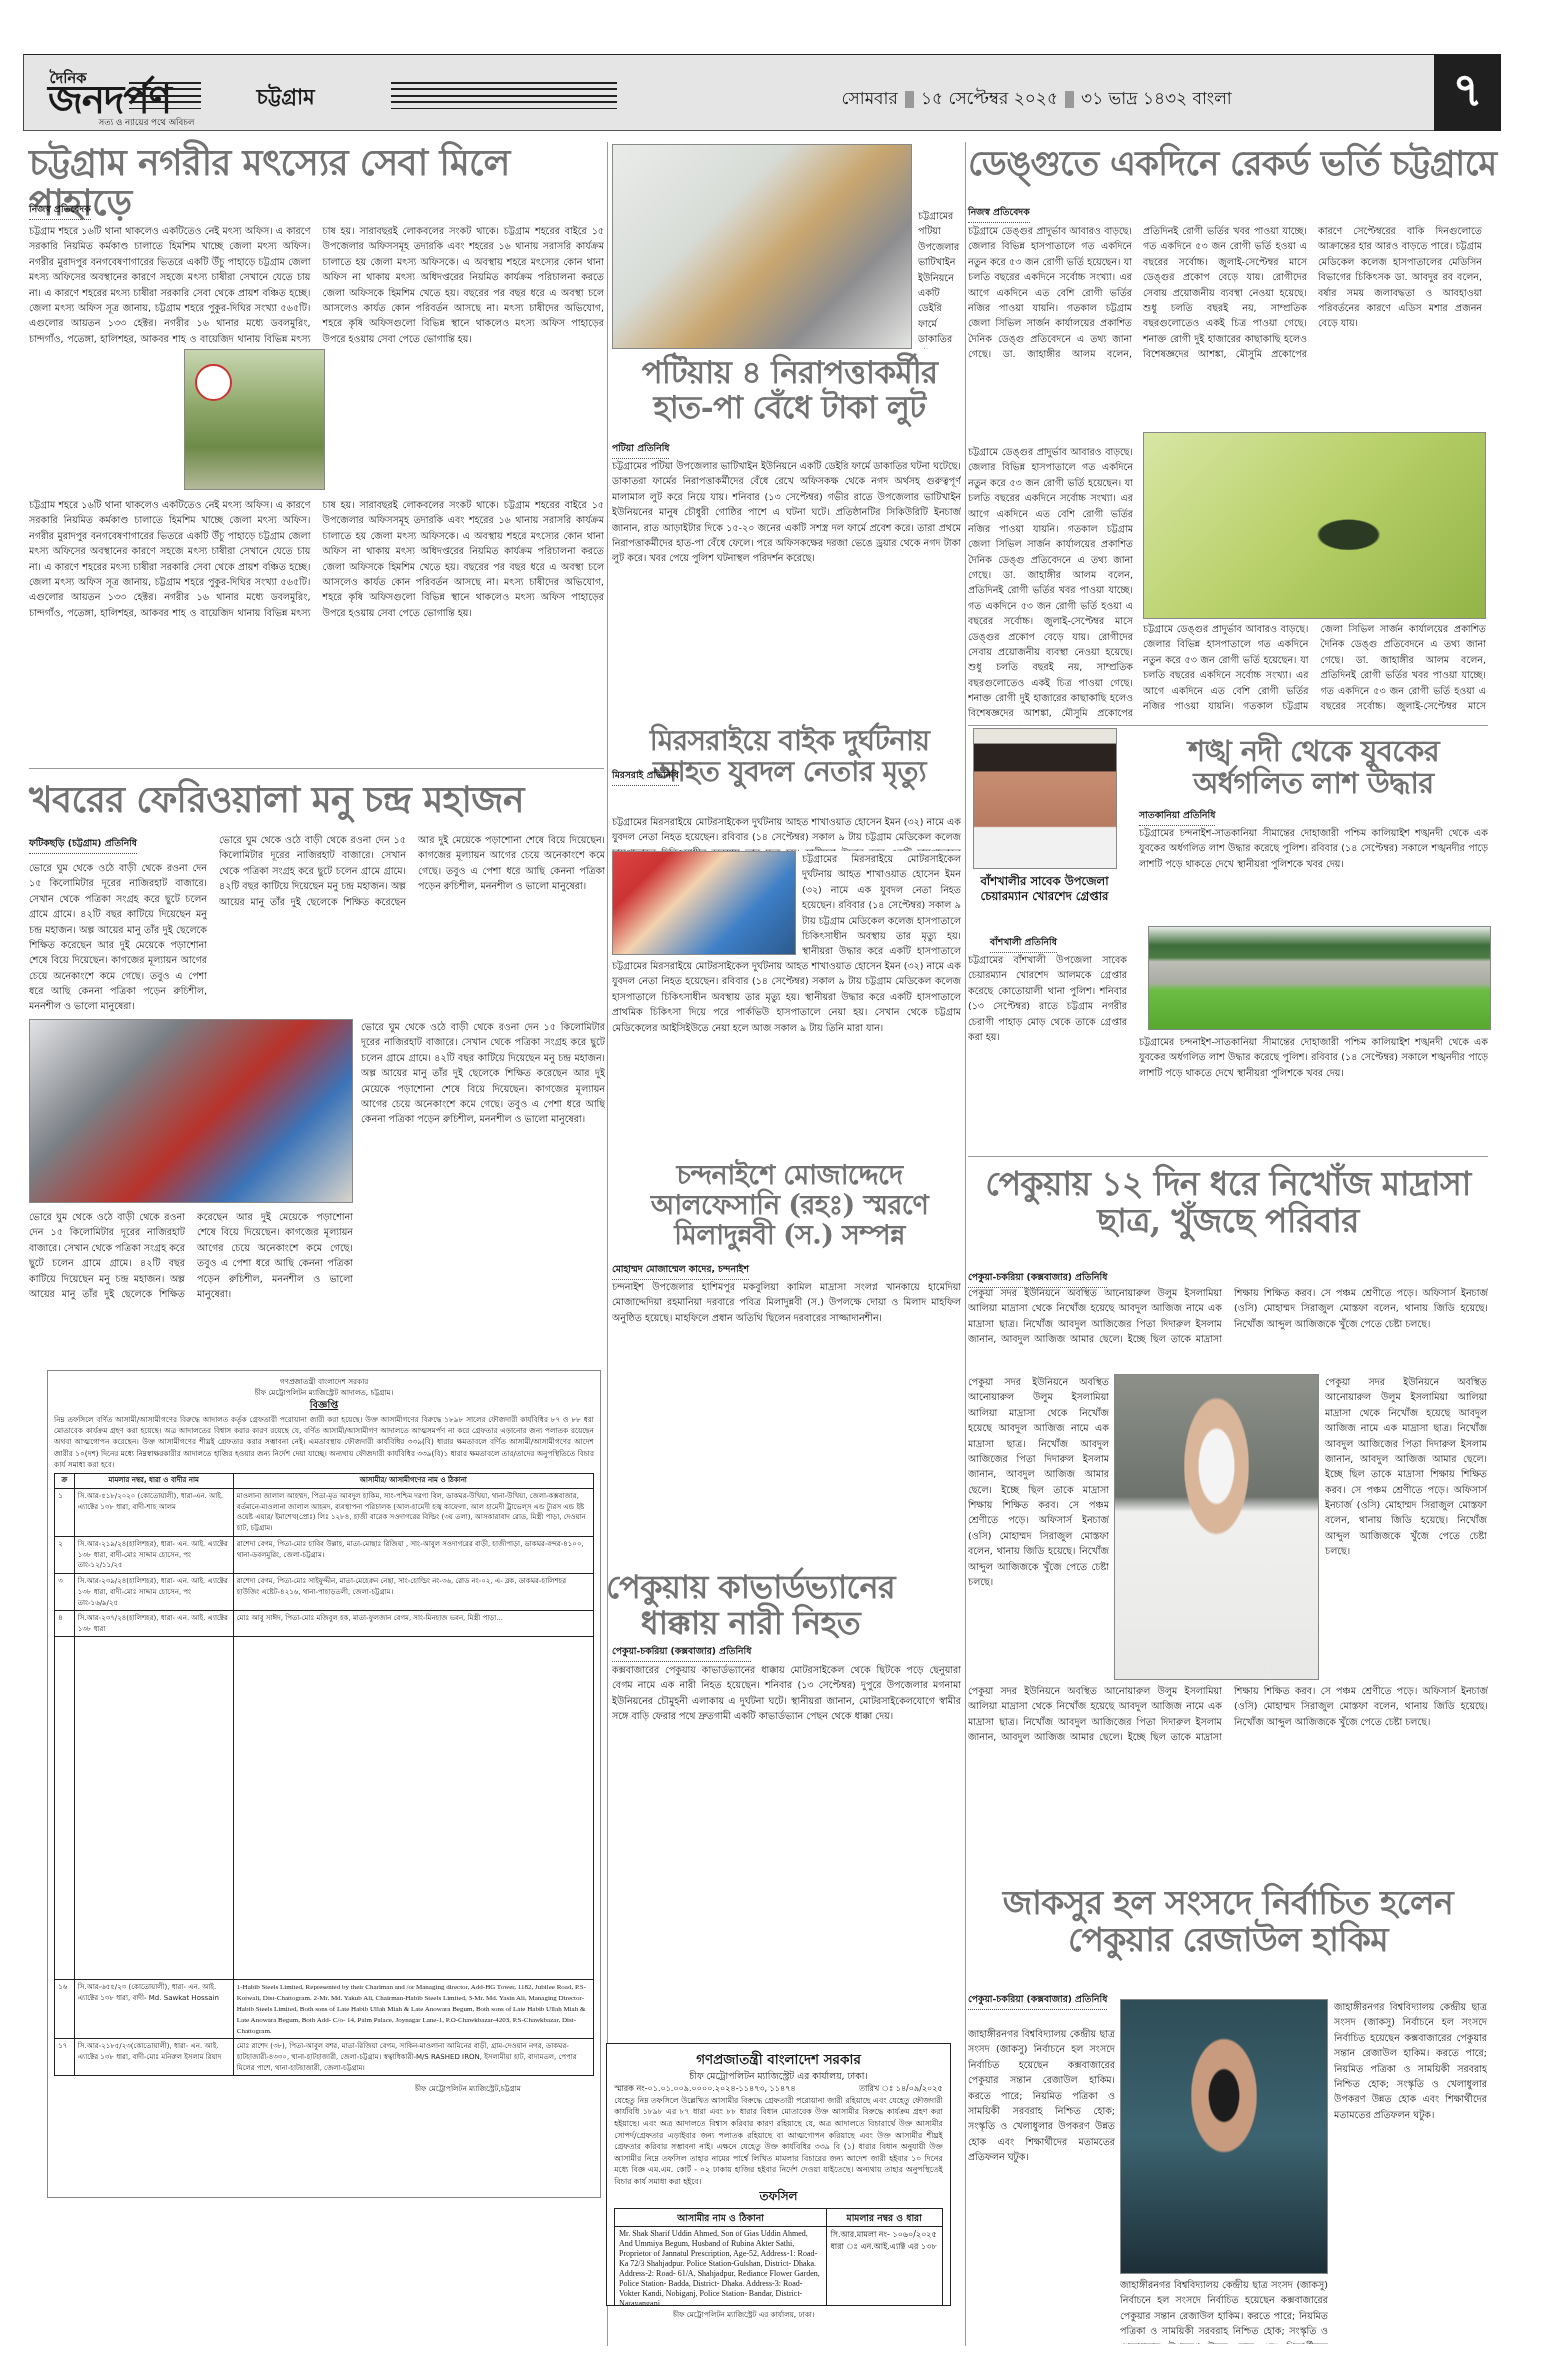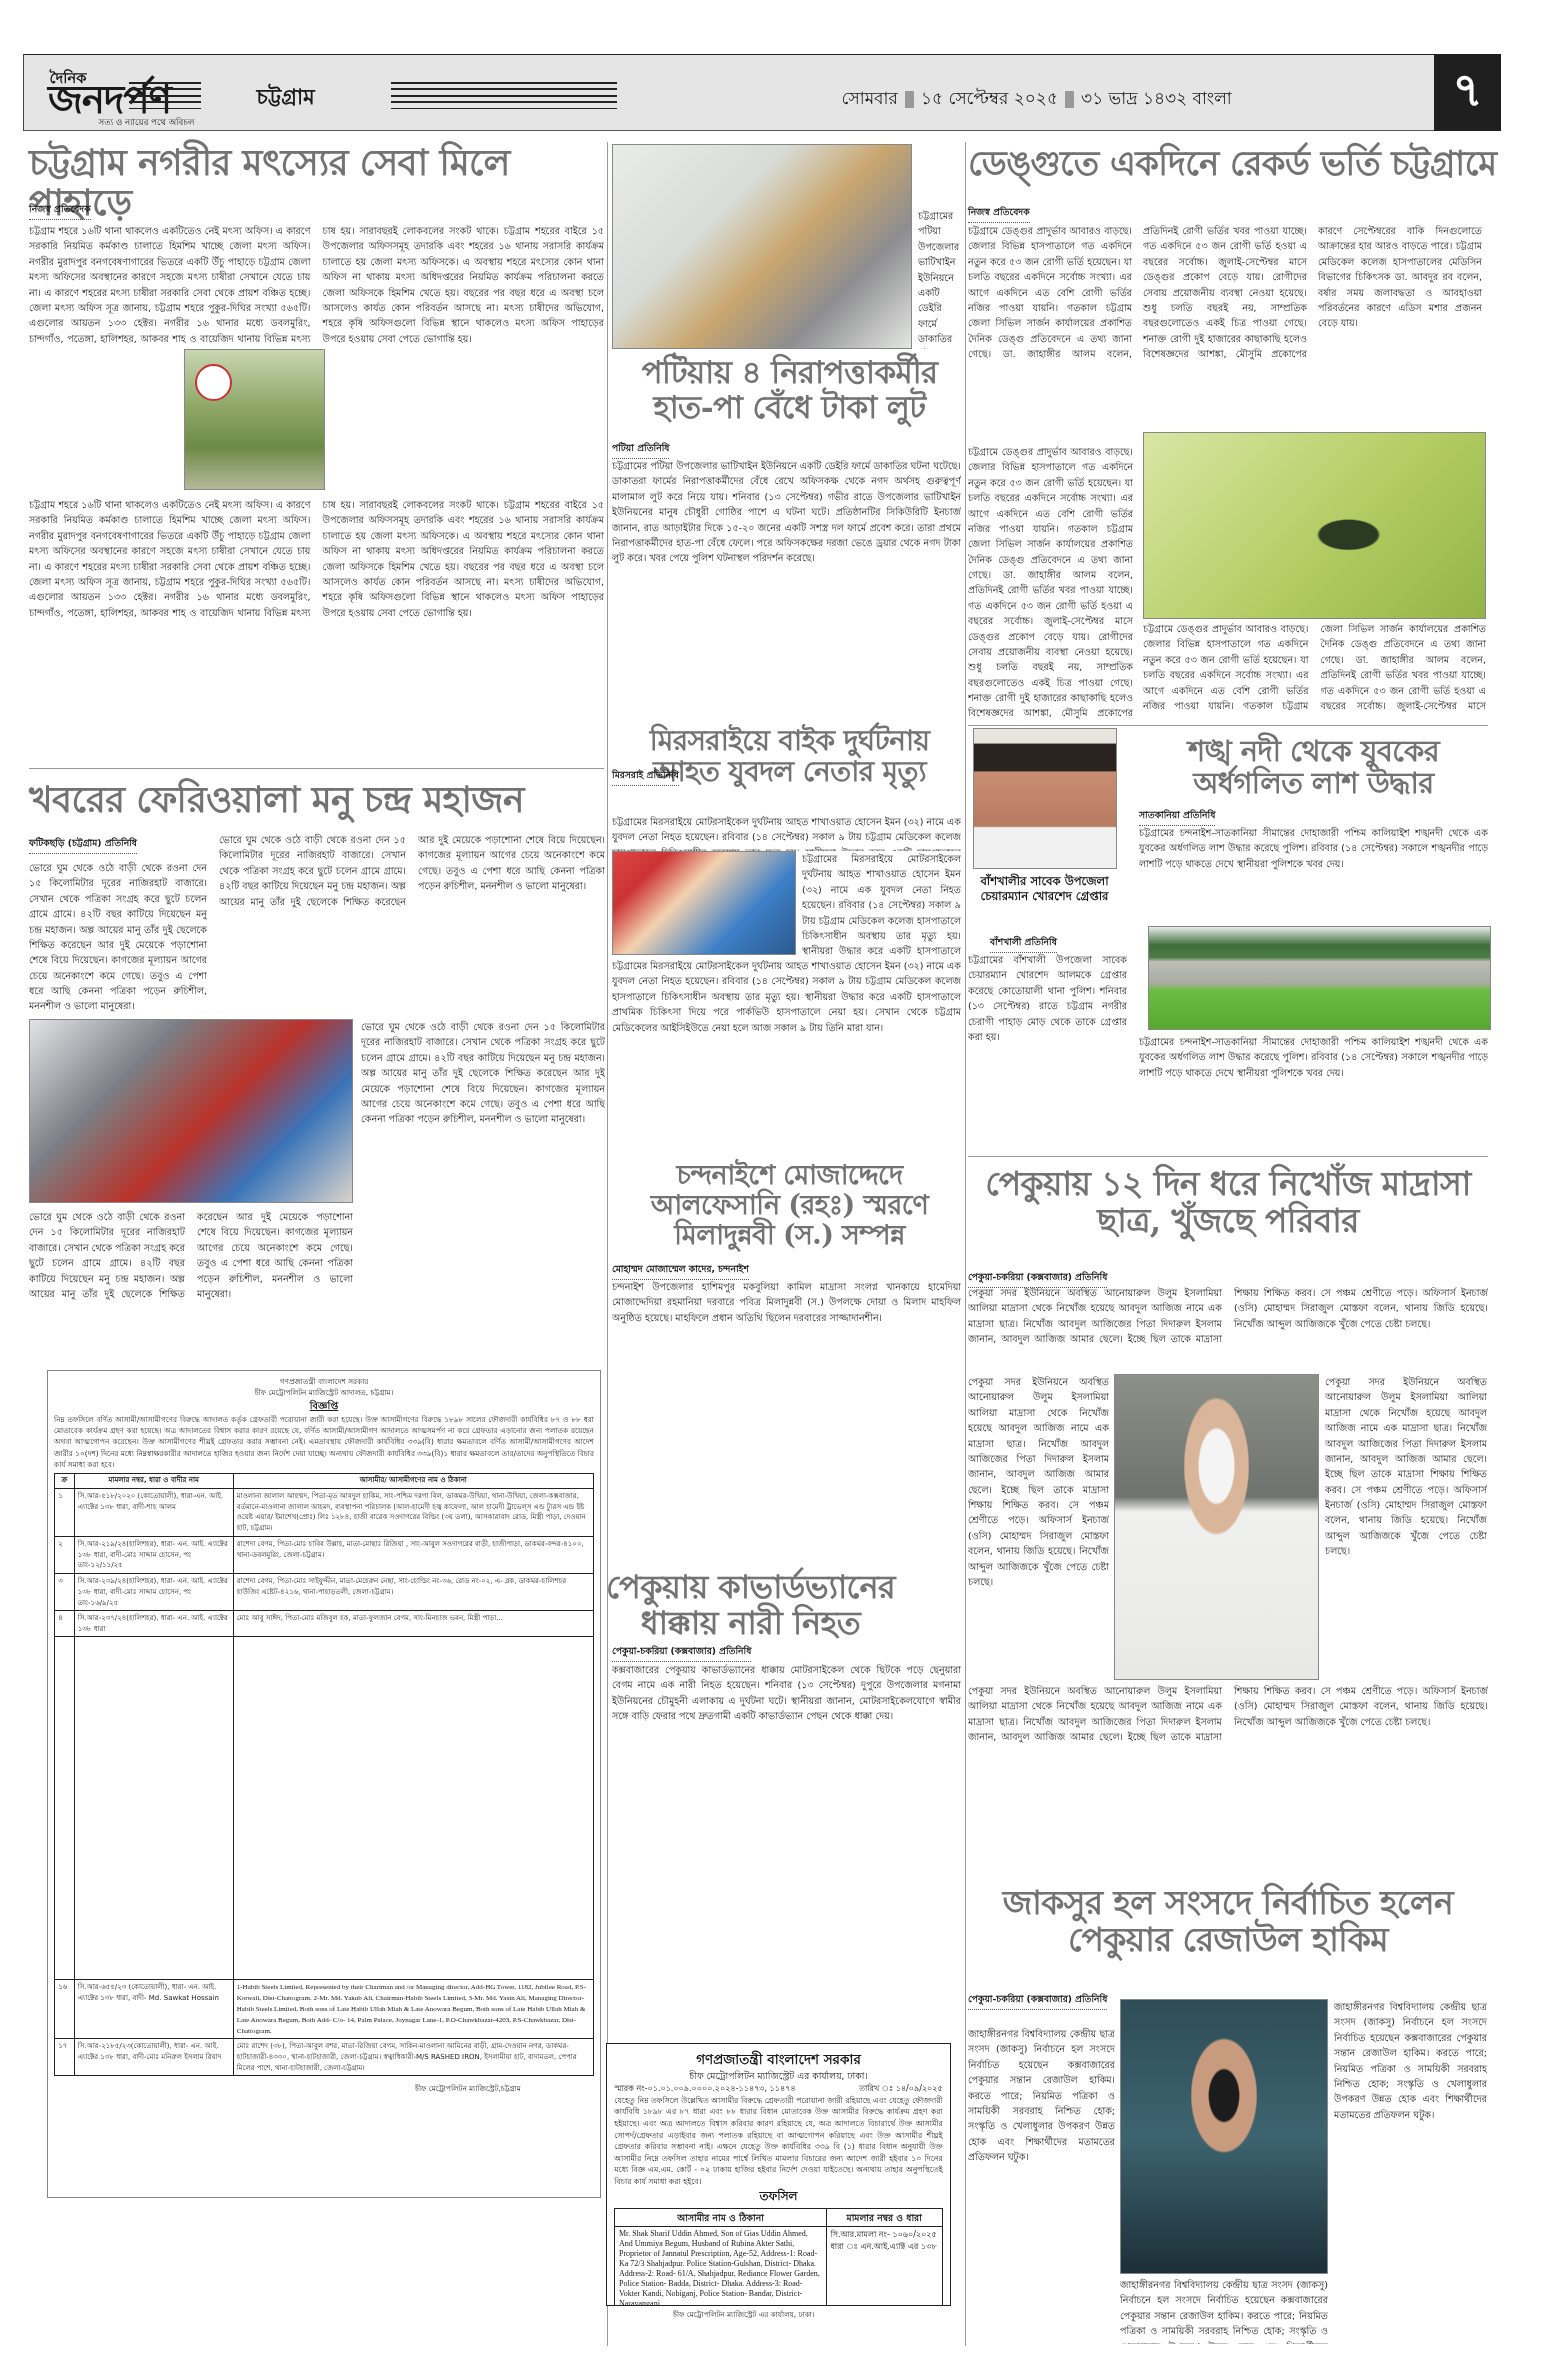--- a/index.html
+++ b/index.html
@@ -40,21 +40,21 @@
   .img-man1 { background: linear-gradient(180deg,#e8e5df 0%,#e8e5df 10%,#2a2320 11%,#2a2320 30%,#c88e72 31%,#b77b61 70%,#f1f1f1 71%); }
   .img-man2 { background: linear-gradient(135deg,#d44 0%,#c33 20%,#f2d2b0 40%,#3d7fc7 70%,#2b5a8e 100%); }
   .img-river { background: linear-gradient(180deg,#e6ebe8 0%,#3d6e3a 18%,#4d7d45 30%,#bdbfb7 34%,#a9aca2 55%,#6cbd43 62%,#56a82f 100%); }
   .img-vendor { background: linear-gradient(135deg,#e2e3e5 0%,#7a7f85 30%,#b8332b 55%,#3b74b8 75%,#d8d4cb 100%); }
   .img-boy { background: radial-gradient(ellipse at 50% 30%,#f4f4f4 0 12%,#d9b59a 13% 22%,transparent 23%), linear-gradient(180deg,#8c9089 0%,#6e736d 40%,#f0f0ef 45%,#e8e8e7 100%); }
   .img-youth { background: radial-gradient(ellipse at 50% 35%,#1c1c1c 0 10%,#c89a7e 11% 22%,transparent 23%), linear-gradient(180deg,#2e4d57 0%,#3c6470 50%,#1d2f38 100%); }
 
   
   .notice { border: 0.6px solid #888; background: #fff; padding: 4.9px 6.1px; font-size: 7.3px; line-height: 1.55; }
   .notice-center { text-align: center; }
-  .notice-title-u { text-decoration: underline; font-weight: bold; font-size: 9.8px; }
+  .notice-title-u { text-decoration: underline; font-weight: bold; font-size: 9.8px; font-family: Liberation Mono, monospace; }
   .notice table { width: 100%; border-collapse: collapse; margin-top: 2.4px; }
   .notice td, .notice th { border: 0.6px solid #222; padding: 1.8px 3.1px; vertical-align: top; font-size: 7px; font-weight: normal; }
   .notice th { font-weight: bold; text-align: center; }
   .en { font-family: "Liberation Serif", serif; font-size: 7.7px; }
 
   .notice2 { border: 1.8px solid #222; padding: 4.9px 7.3px; background: #fff; font-size: 8px; line-height: 1.5; }
   .notice2 .n2-h1 { text-align: center; font-weight: bold; font-size: 13.5px; }
   .notice2 .n2-h2 { text-align: center; font-size: 9.2px; }
   .notice2 .row-between { display: flex; justify-content: space-between; font-size: 8px; }
   .notice2 table { width: 100%; border-collapse: collapse; margin-top: 2.4px; }

